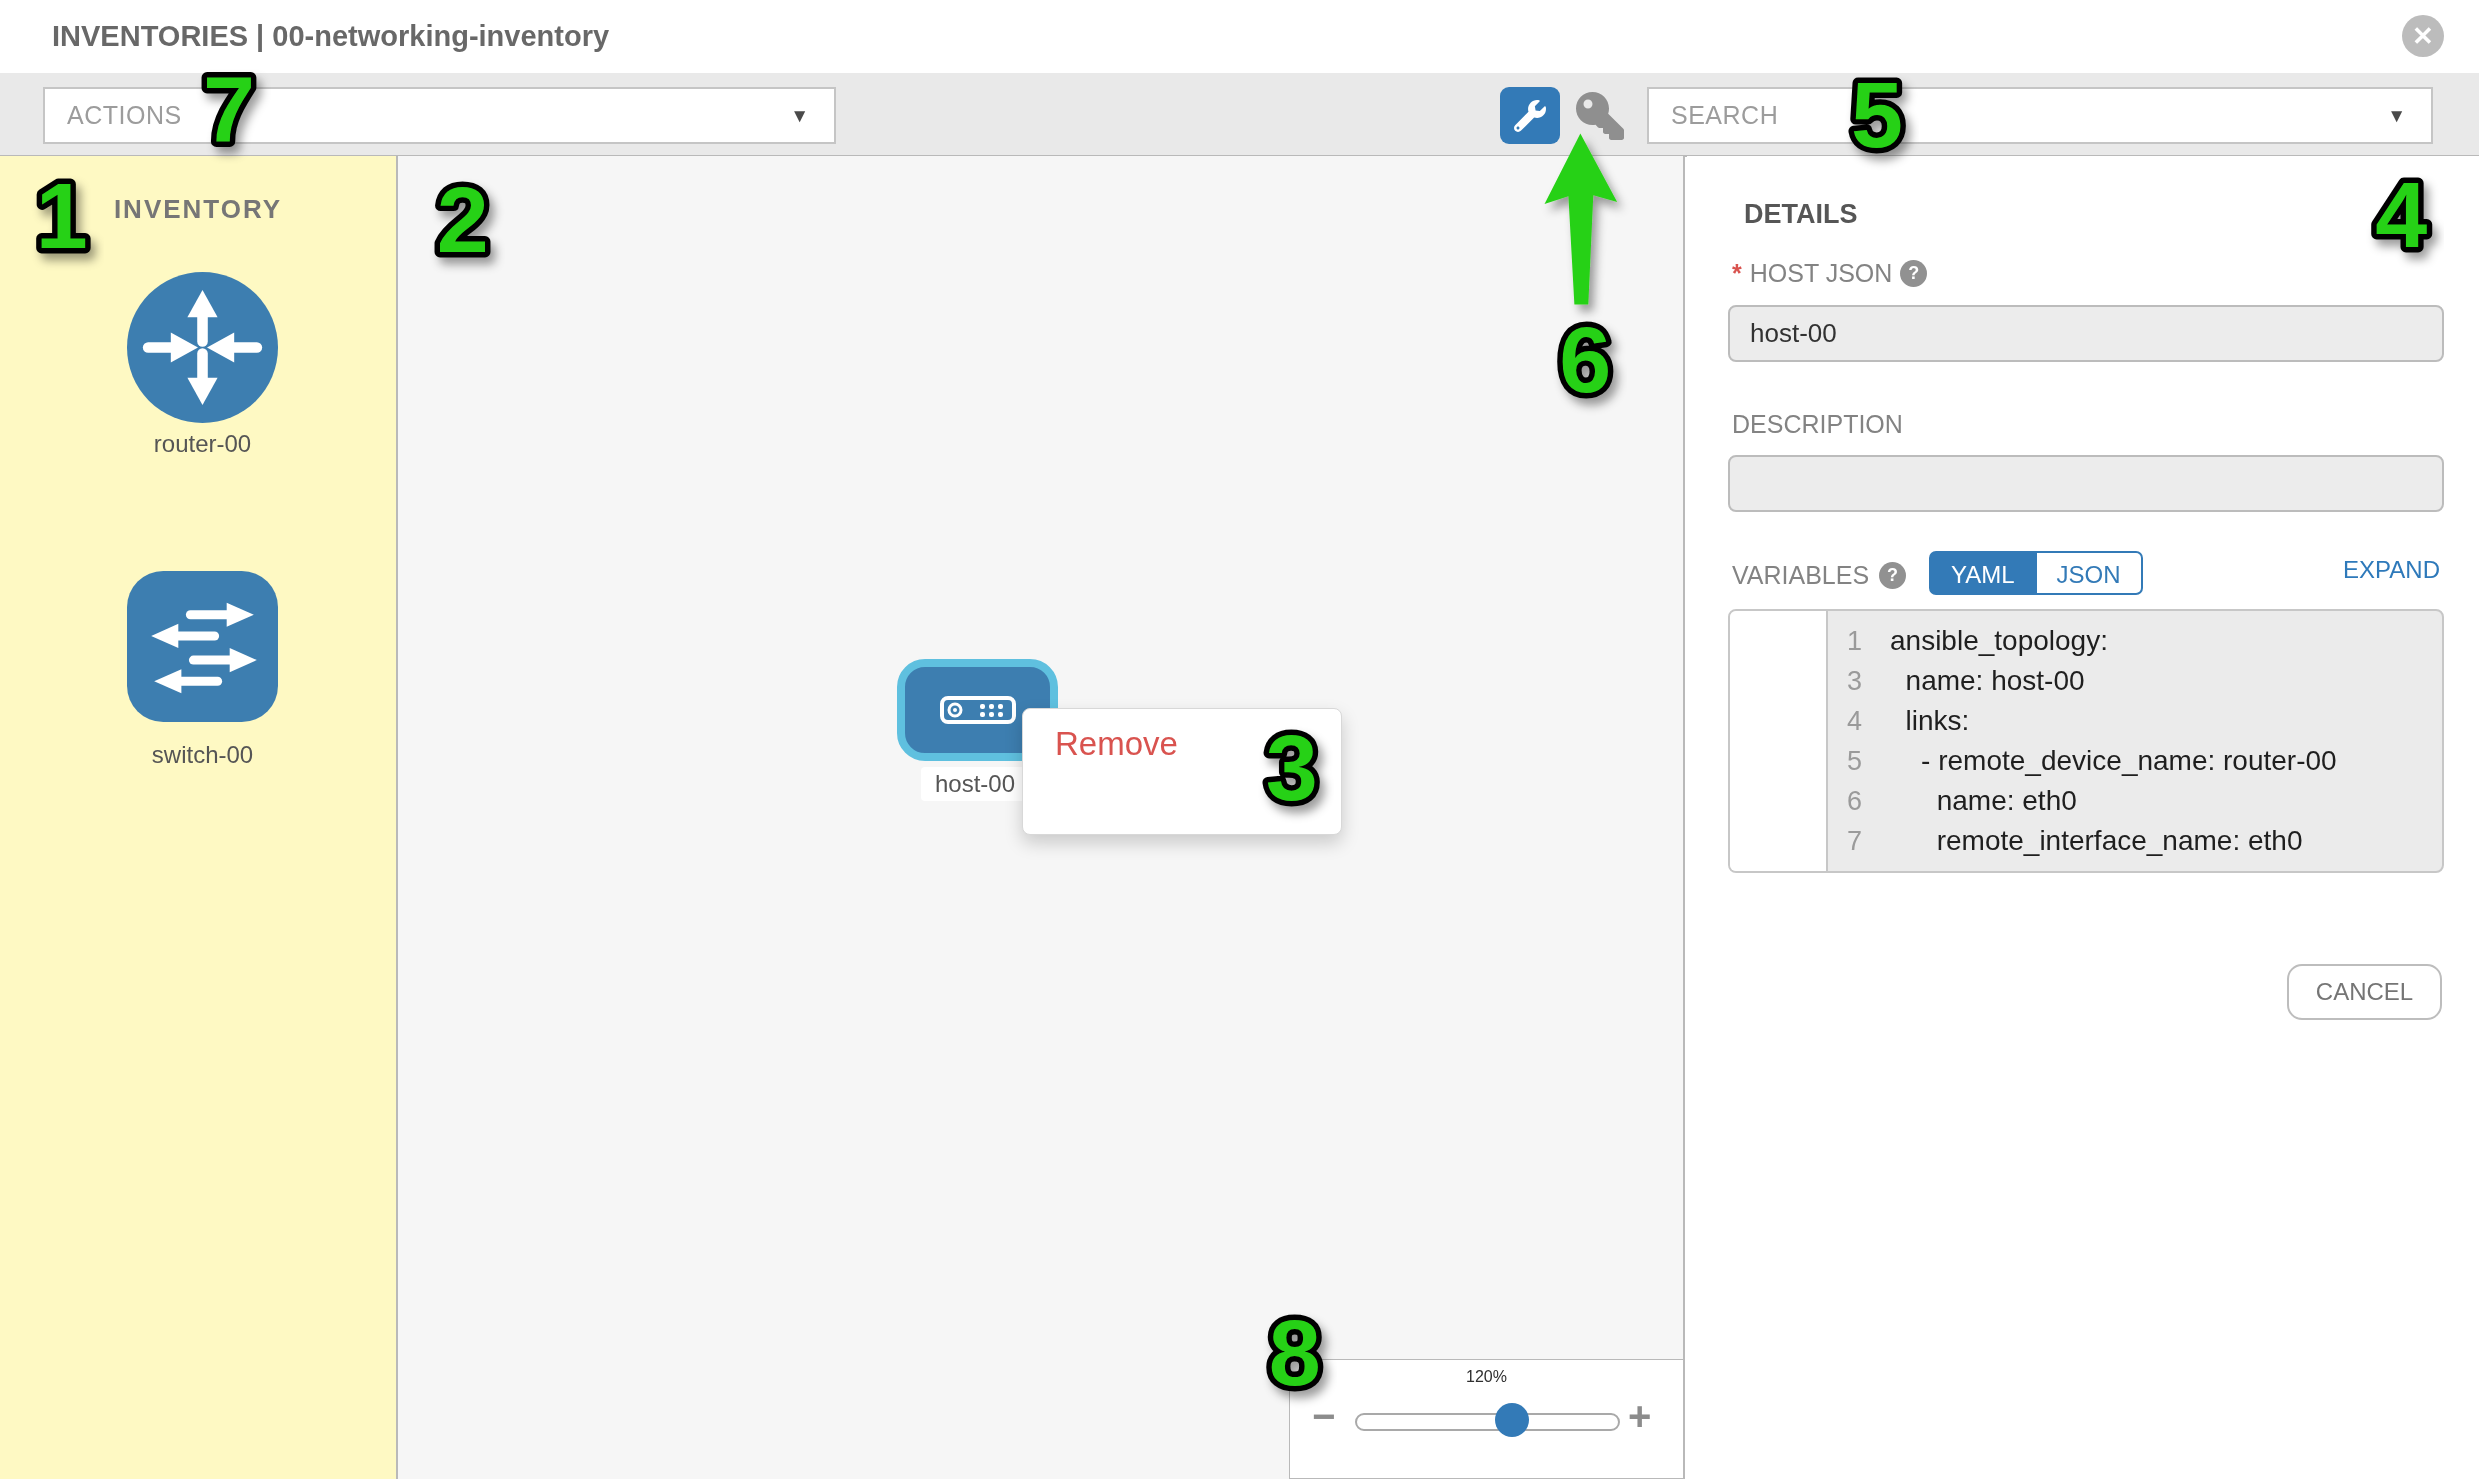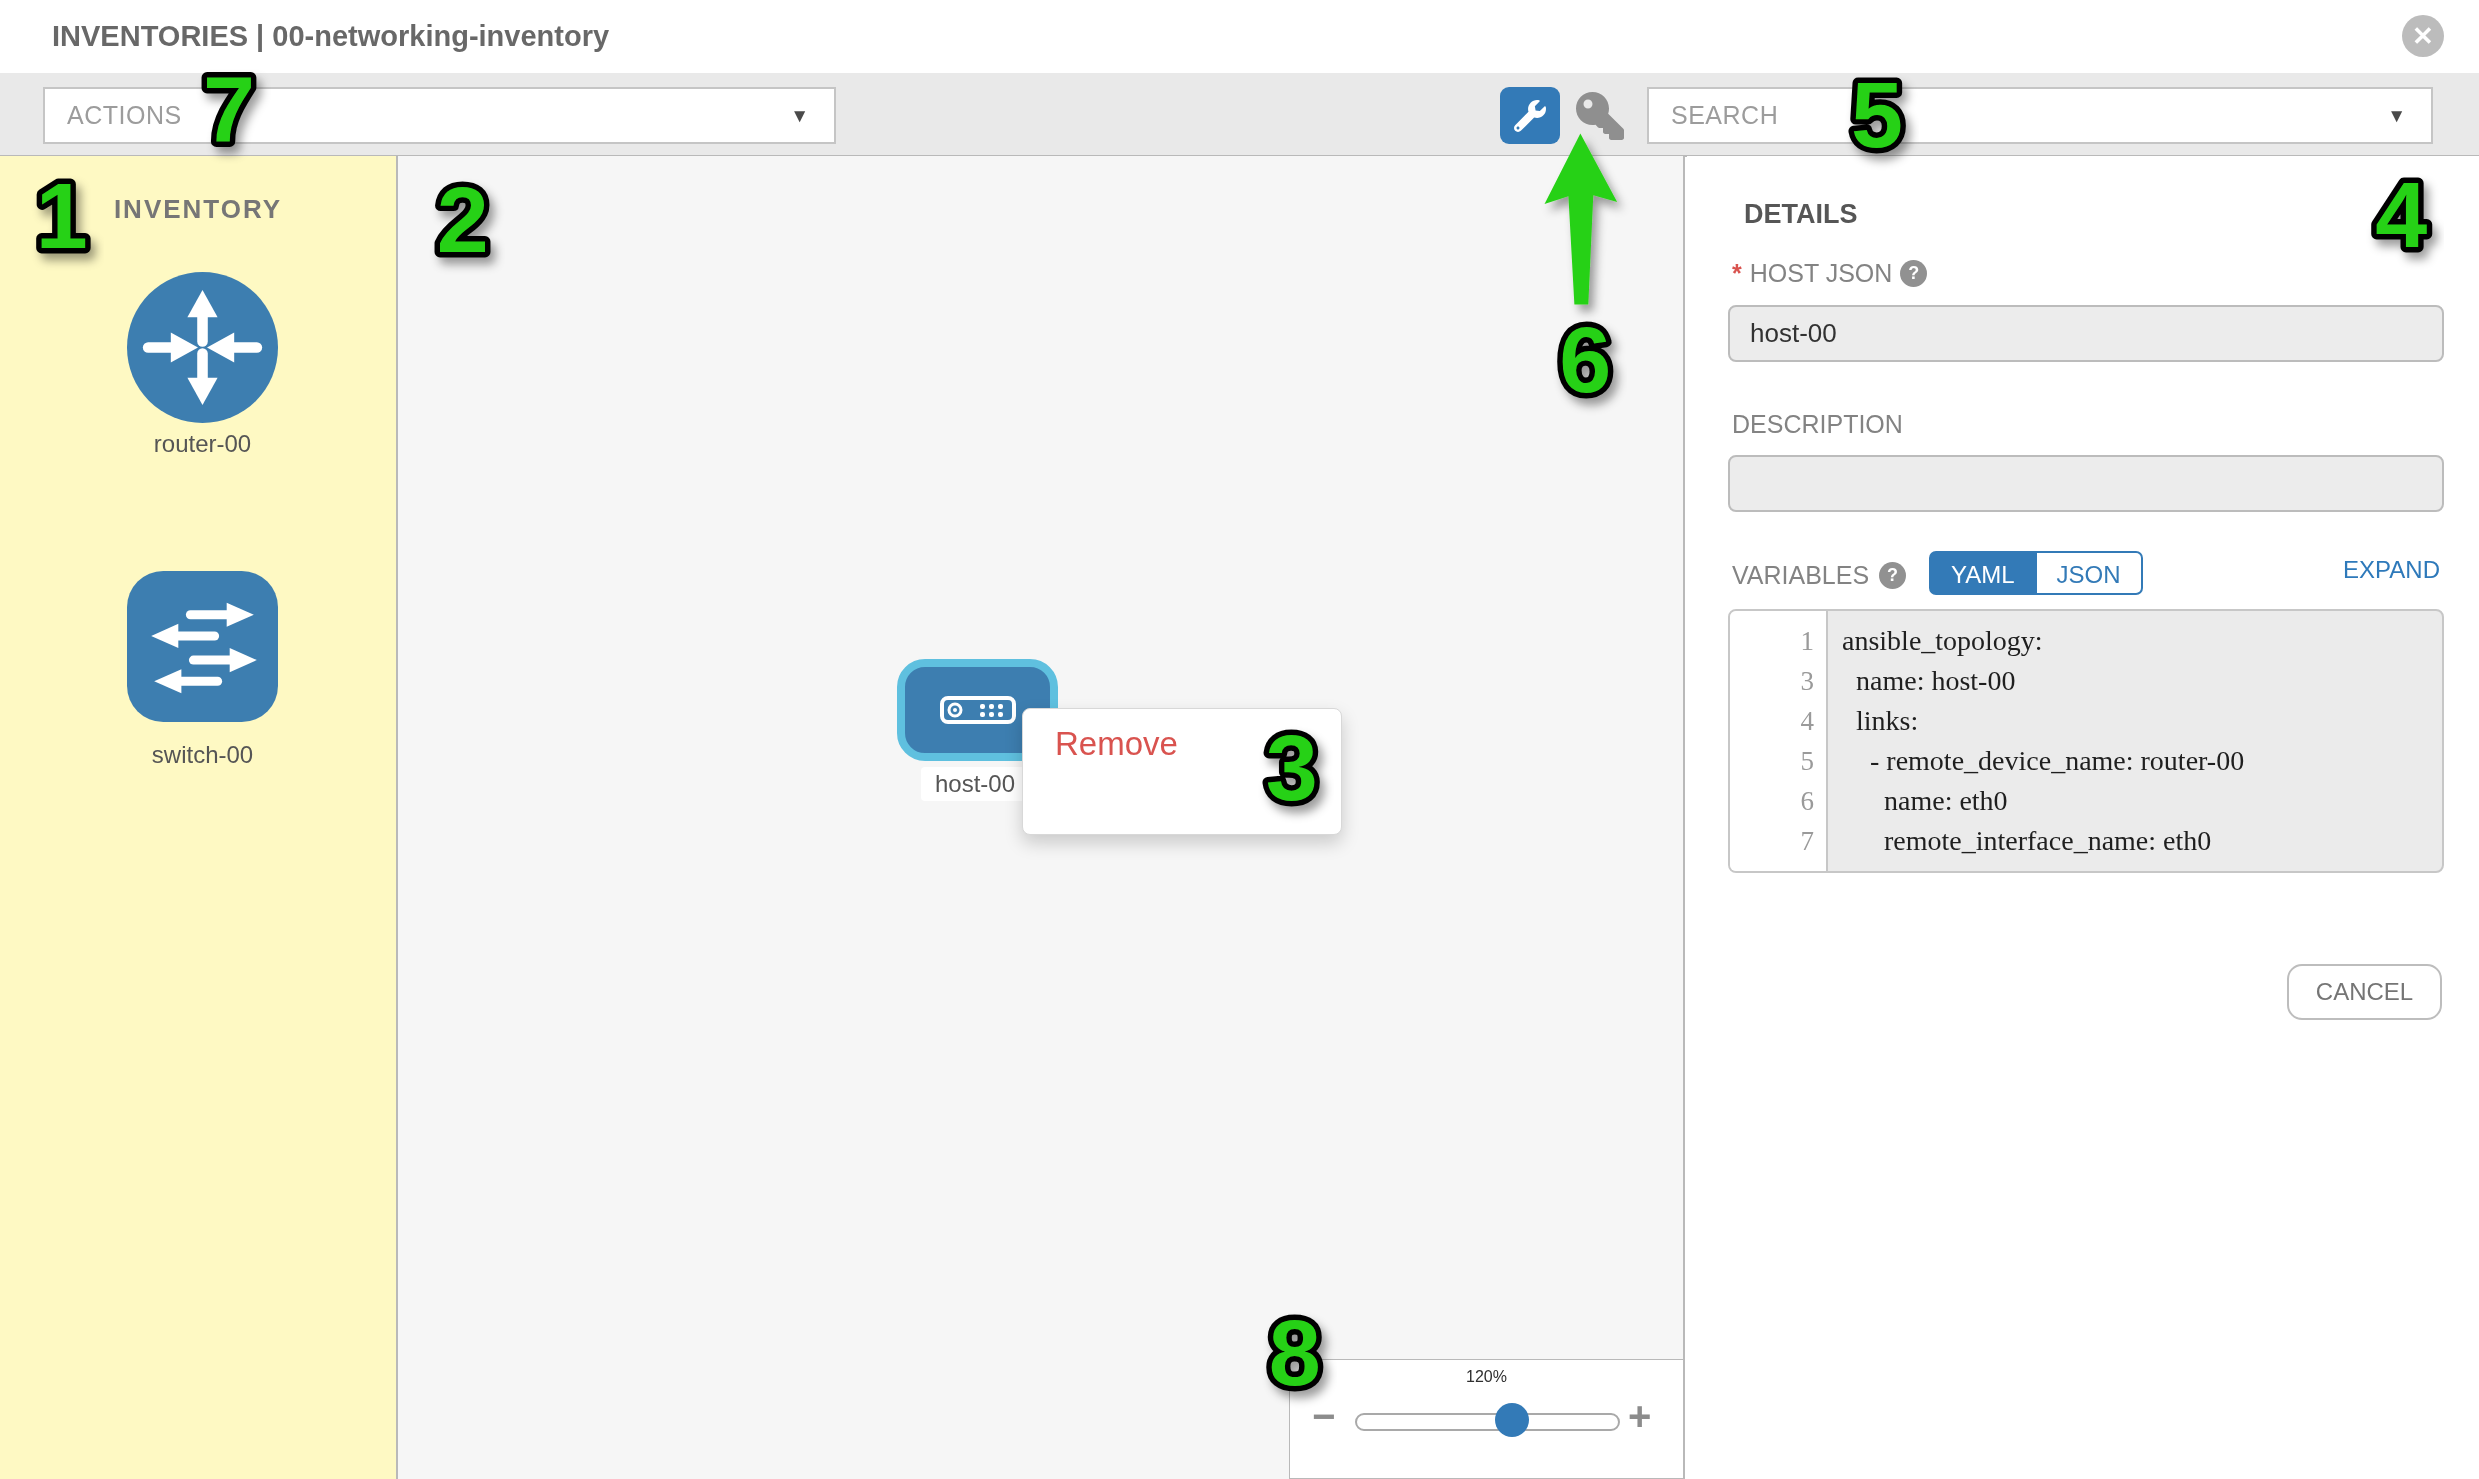--- a/index.html
+++ b/index.html
@@ -97,21 +97,21 @@
             border-radius:0 7px 7px 0;}
   .expand-link{position:absolute;right:40px;top:400px;font-size:24px;color:#2e79ba;cursor:pointer;}
 
   
   .editor{position:absolute;left:41px;top:453px;width:716px;height:264px;background:#ebebeb;
           border:2px solid #c7c7c7;border-radius:8px;box-sizing:border-box;overflow:hidden;}
   .ed-gutter{position:absolute;left:0;top:0;width:98px;height:100%;background:#fff;
              border-right:2px solid #c7c7c7;box-sizing:border-box;}
   .ed-lines{position:absolute;left:0;top:10px;width:100%;}
   .ed-row{height:40px;line-height:40px;white-space:pre;
-          font-family:Liberation Serif, serif;}
+          font-family:Liberation Sans, sans-serif;padding-left:48px;}
   .ed-num{display:inline-block;width:84px;text-align:right;font-size:27px;color:#9a9a9a;
           vertical-align:top;}
   .ed-code{display:inline-block;padding-left:28px;font-size:28px;color:#1f1f1f;vertical-align:top;}
 
   .cancel-btn{position:absolute;left:600px;top:760px;width:155px;height:56px;background:#fff;
               border:2px solid #bdbdbd;border-radius:15px;font-size:24px;color:#757575;
               font-family:"Liberation Sans",sans-serif;cursor:pointer;margin-top:48px;}
 
   
   .ann-overlay{position:absolute;left:0;top:0;width:2480px;height:1480px;z-index:60;

